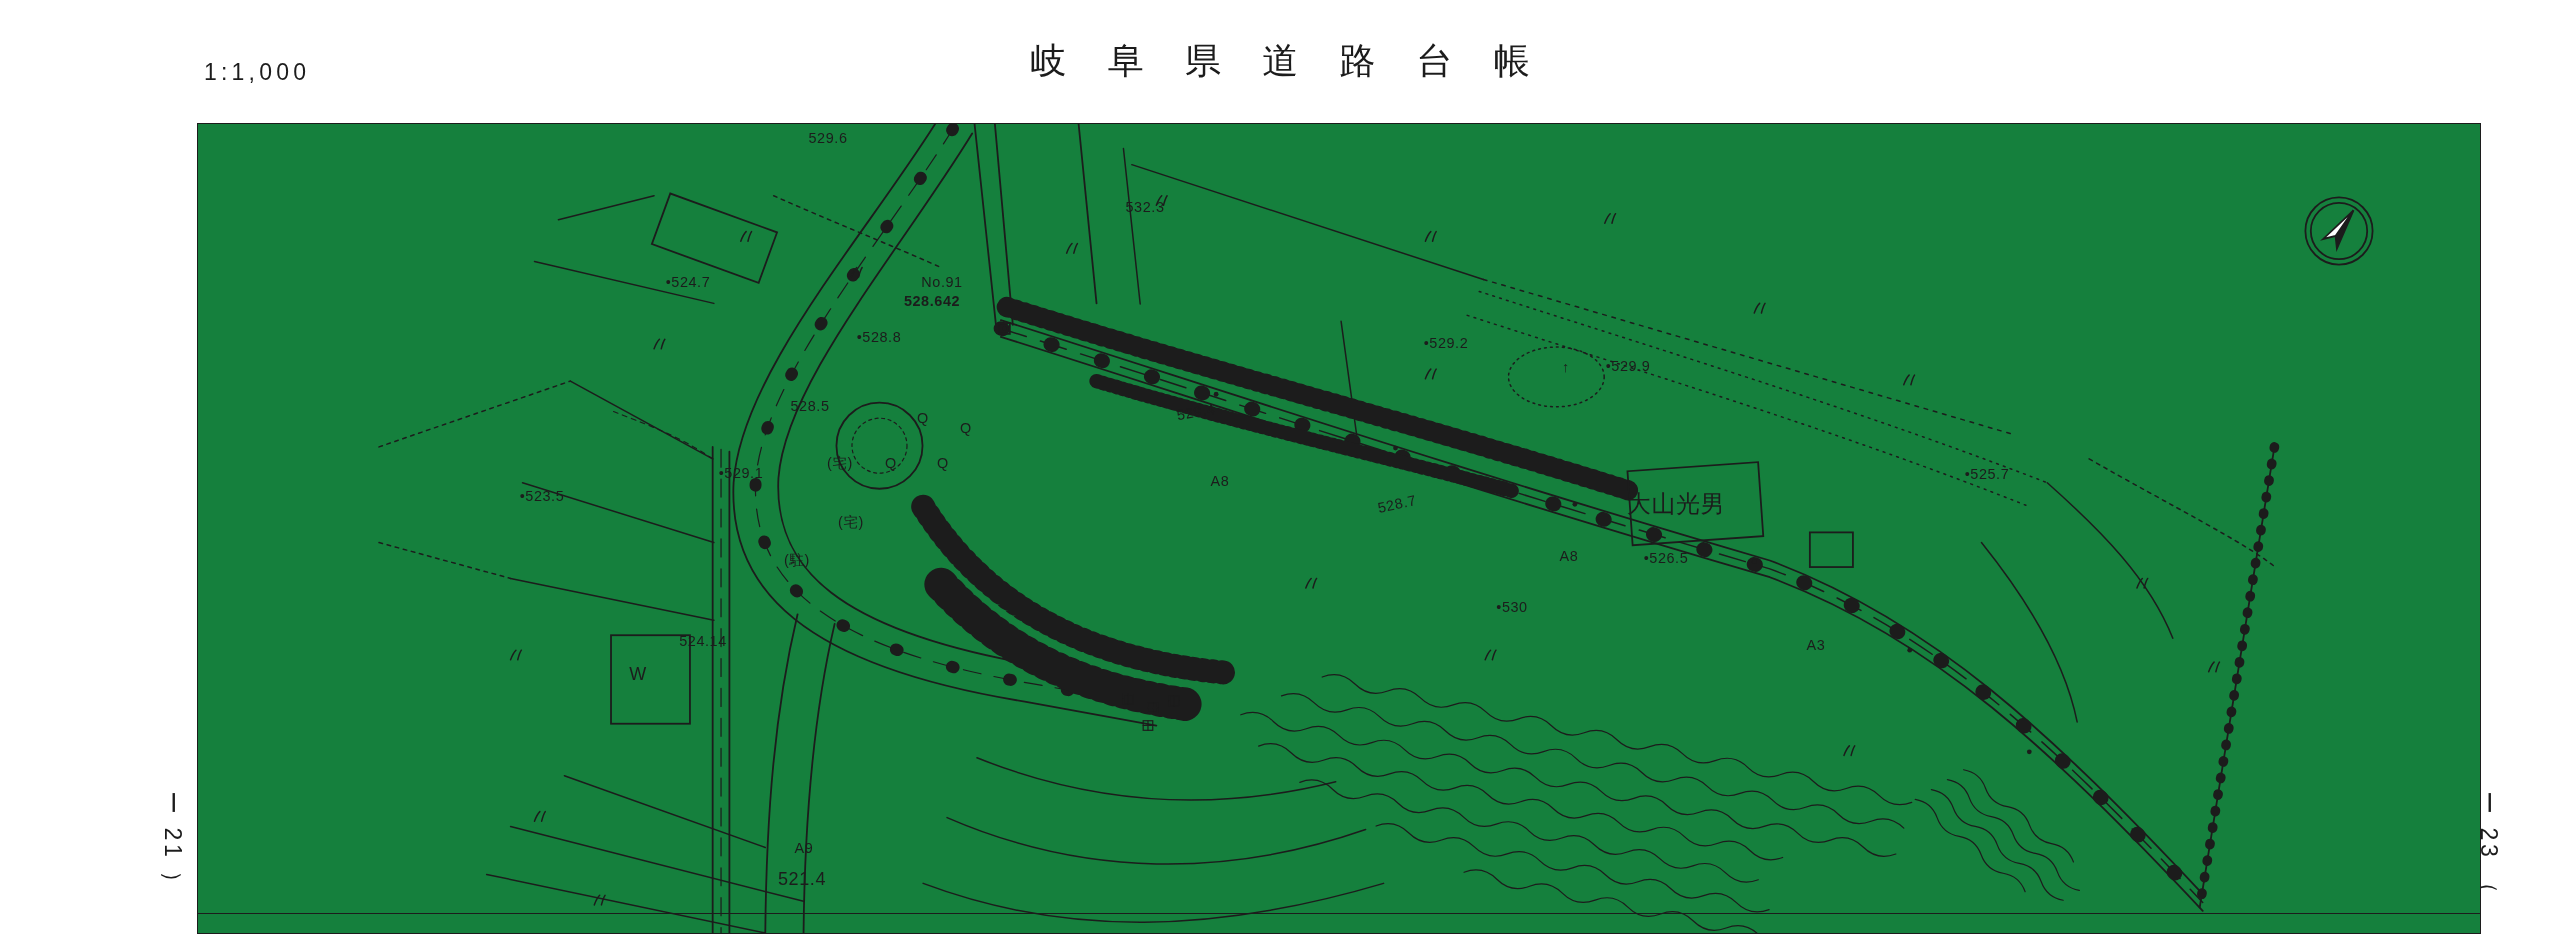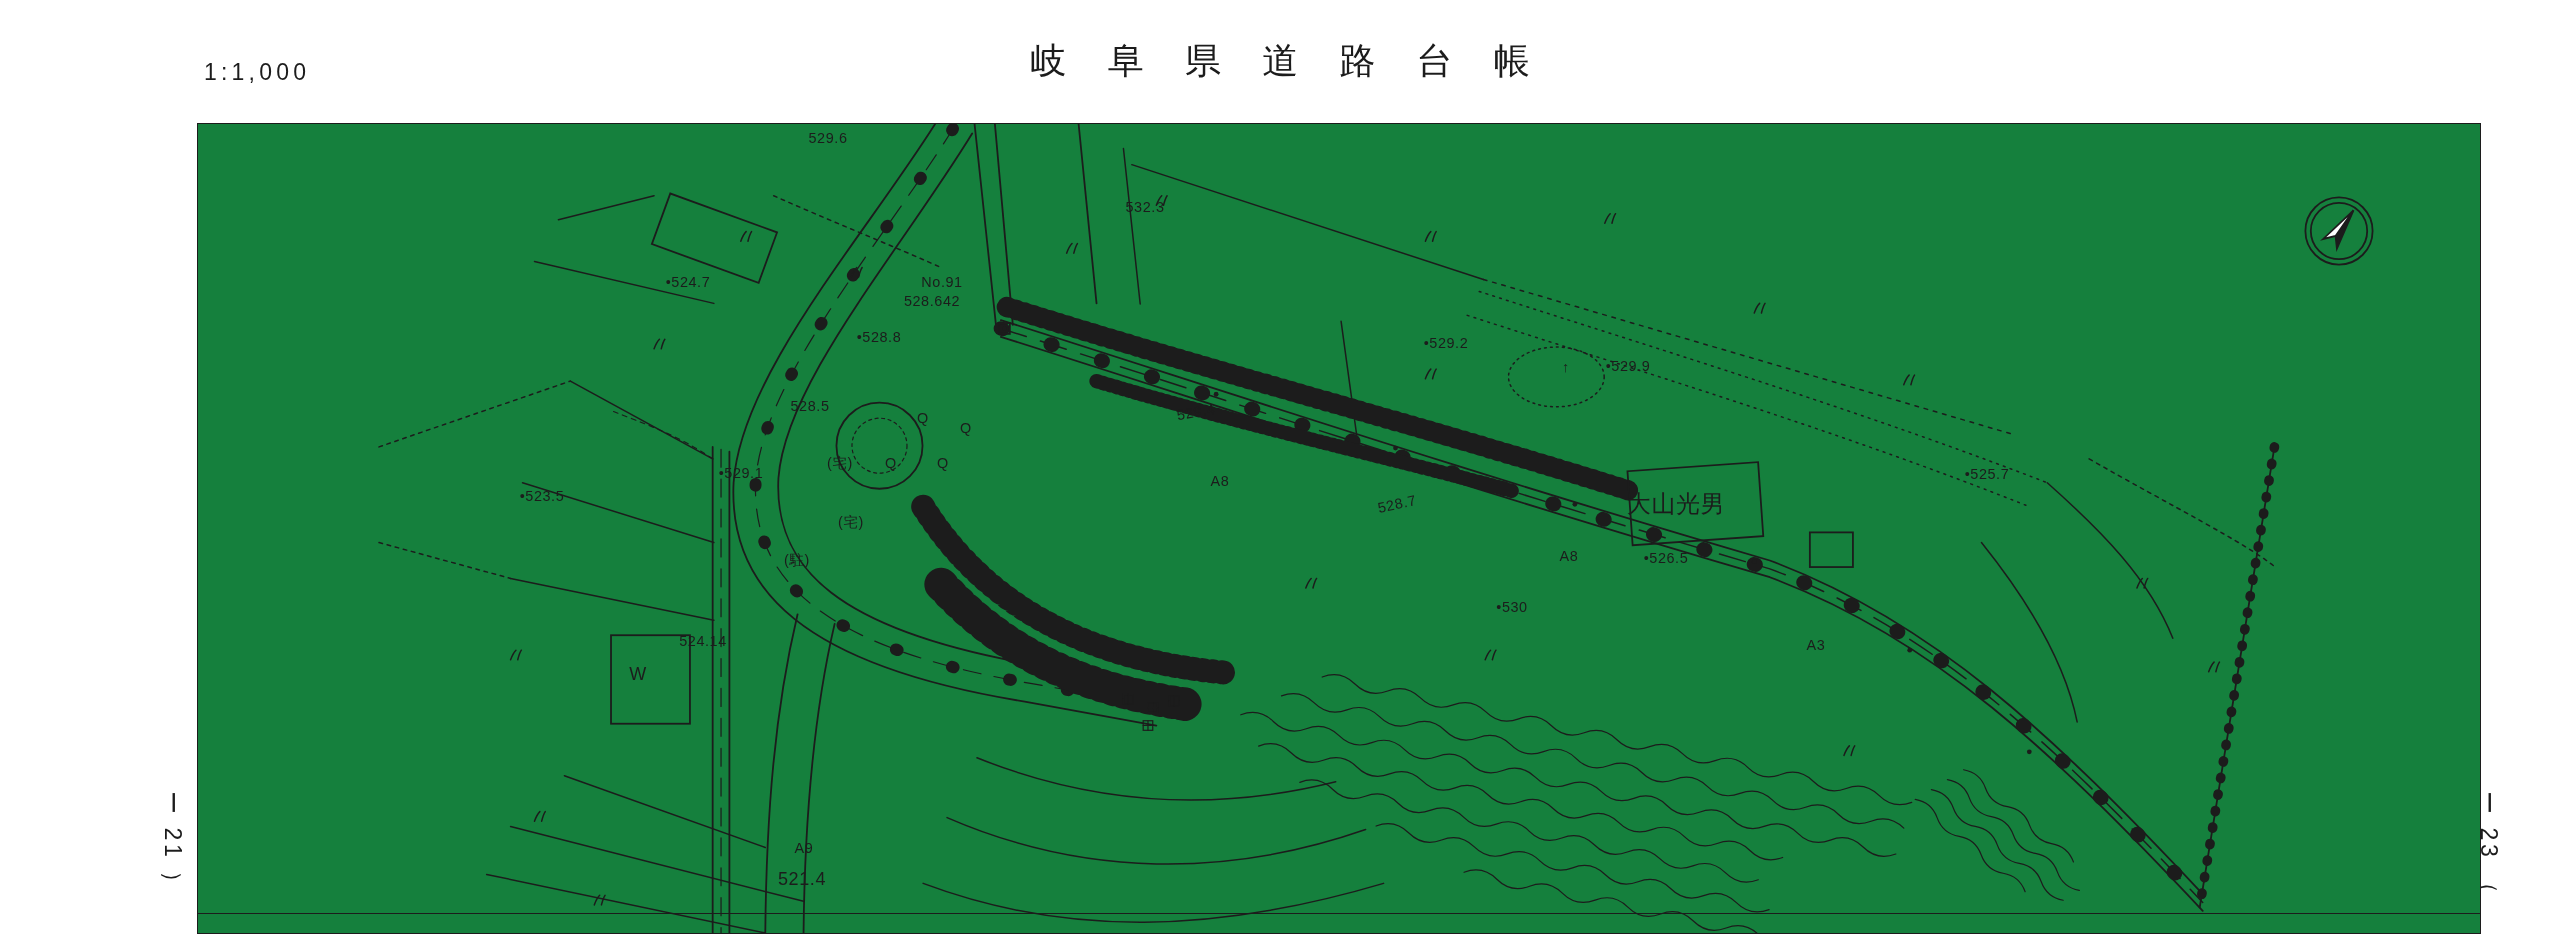--- a/index.html
+++ b/index.html
@@ -231,21 +231,21 @@
         <use href="#grass" x="3240" y="760"></use>
         <use href="#grass" x="3360" y="900"></use>
         <use href="#grass" x="2050" y="410"></use>
       </g>
     </svg>
 
     <div class="map-labels">
         <span class="map-label" style="left: 630px; top: 14.4px; font-size: 14.4px; transform: translate(-50%, -50%);">529.6</span>
         <span class="map-label" style="left: 478px; top: 158px; font-size: 14.4px; transform: translate(-50%, -50%); margin-left: 12px;">•524.7</span>
         <span class="map-label" style="left: 744px; top: 158px; font-size: 14.4px; transform: translate(-50%, -50%);">No.91</span>
-        <span class="map-label" style="left: 734px; top: 177px; font-size: 14.4px; transform: translate(-50%, -50%);">528.642</span>
+        <span class="map-label" style="left: 734px; top: 177px; font-size: 14.4px; transform: translate(-50%, -50%); font-weight: bold;">528.642</span>
         <span class="map-label" style="left: 681px; top: 213px; font-size: 14.4px; transform: translate(-50%, -50%);">•528.8</span>
         <span class="map-label" style="left: 612px; top: 282px; font-size: 14.4px; transform: translate(-50%, -50%);">528.5</span>
         <span class="map-label" style="left: 543px; top: 349px; font-size: 14.4px; transform: translate(-50%, -50%);">•529.1</span>
         <span class="map-label" style="left: 344px; top: 372px; font-size: 14.4px; transform: translate(-50%, -50%);">•523.5</span>
         <span class="map-label" style="left: 947px; top: 83px; font-size: 14.4px; transform: translate(-50%, -50%);">532.3</span>
         <span class="map-label" style="left: 1248px; top: 219px; font-size: 14.4px; transform: translate(-50%, -50%);">•529.2</span>
         <span class="map-label" style="left: 1430px; top: 242px; font-size: 14.4px; transform: translate(-50%, -50%);">•529.9</span>
         <span class="map-label" style="left: 998px; top: 288px; font-size: 14.4px; transform: translate(-50%, -50%) rotate(-10deg);">529.4</span>
         <span class="map-label" style="left: 1022px; top: 357px; font-size: 14.4px; transform: translate(-50%, -50%);">A8</span>
         <span class="map-label" style="left: 1199px; top: 380px; font-size: 14.4px; transform: translate(-50%, -50%) rotate(-12deg);">528.7</span>

